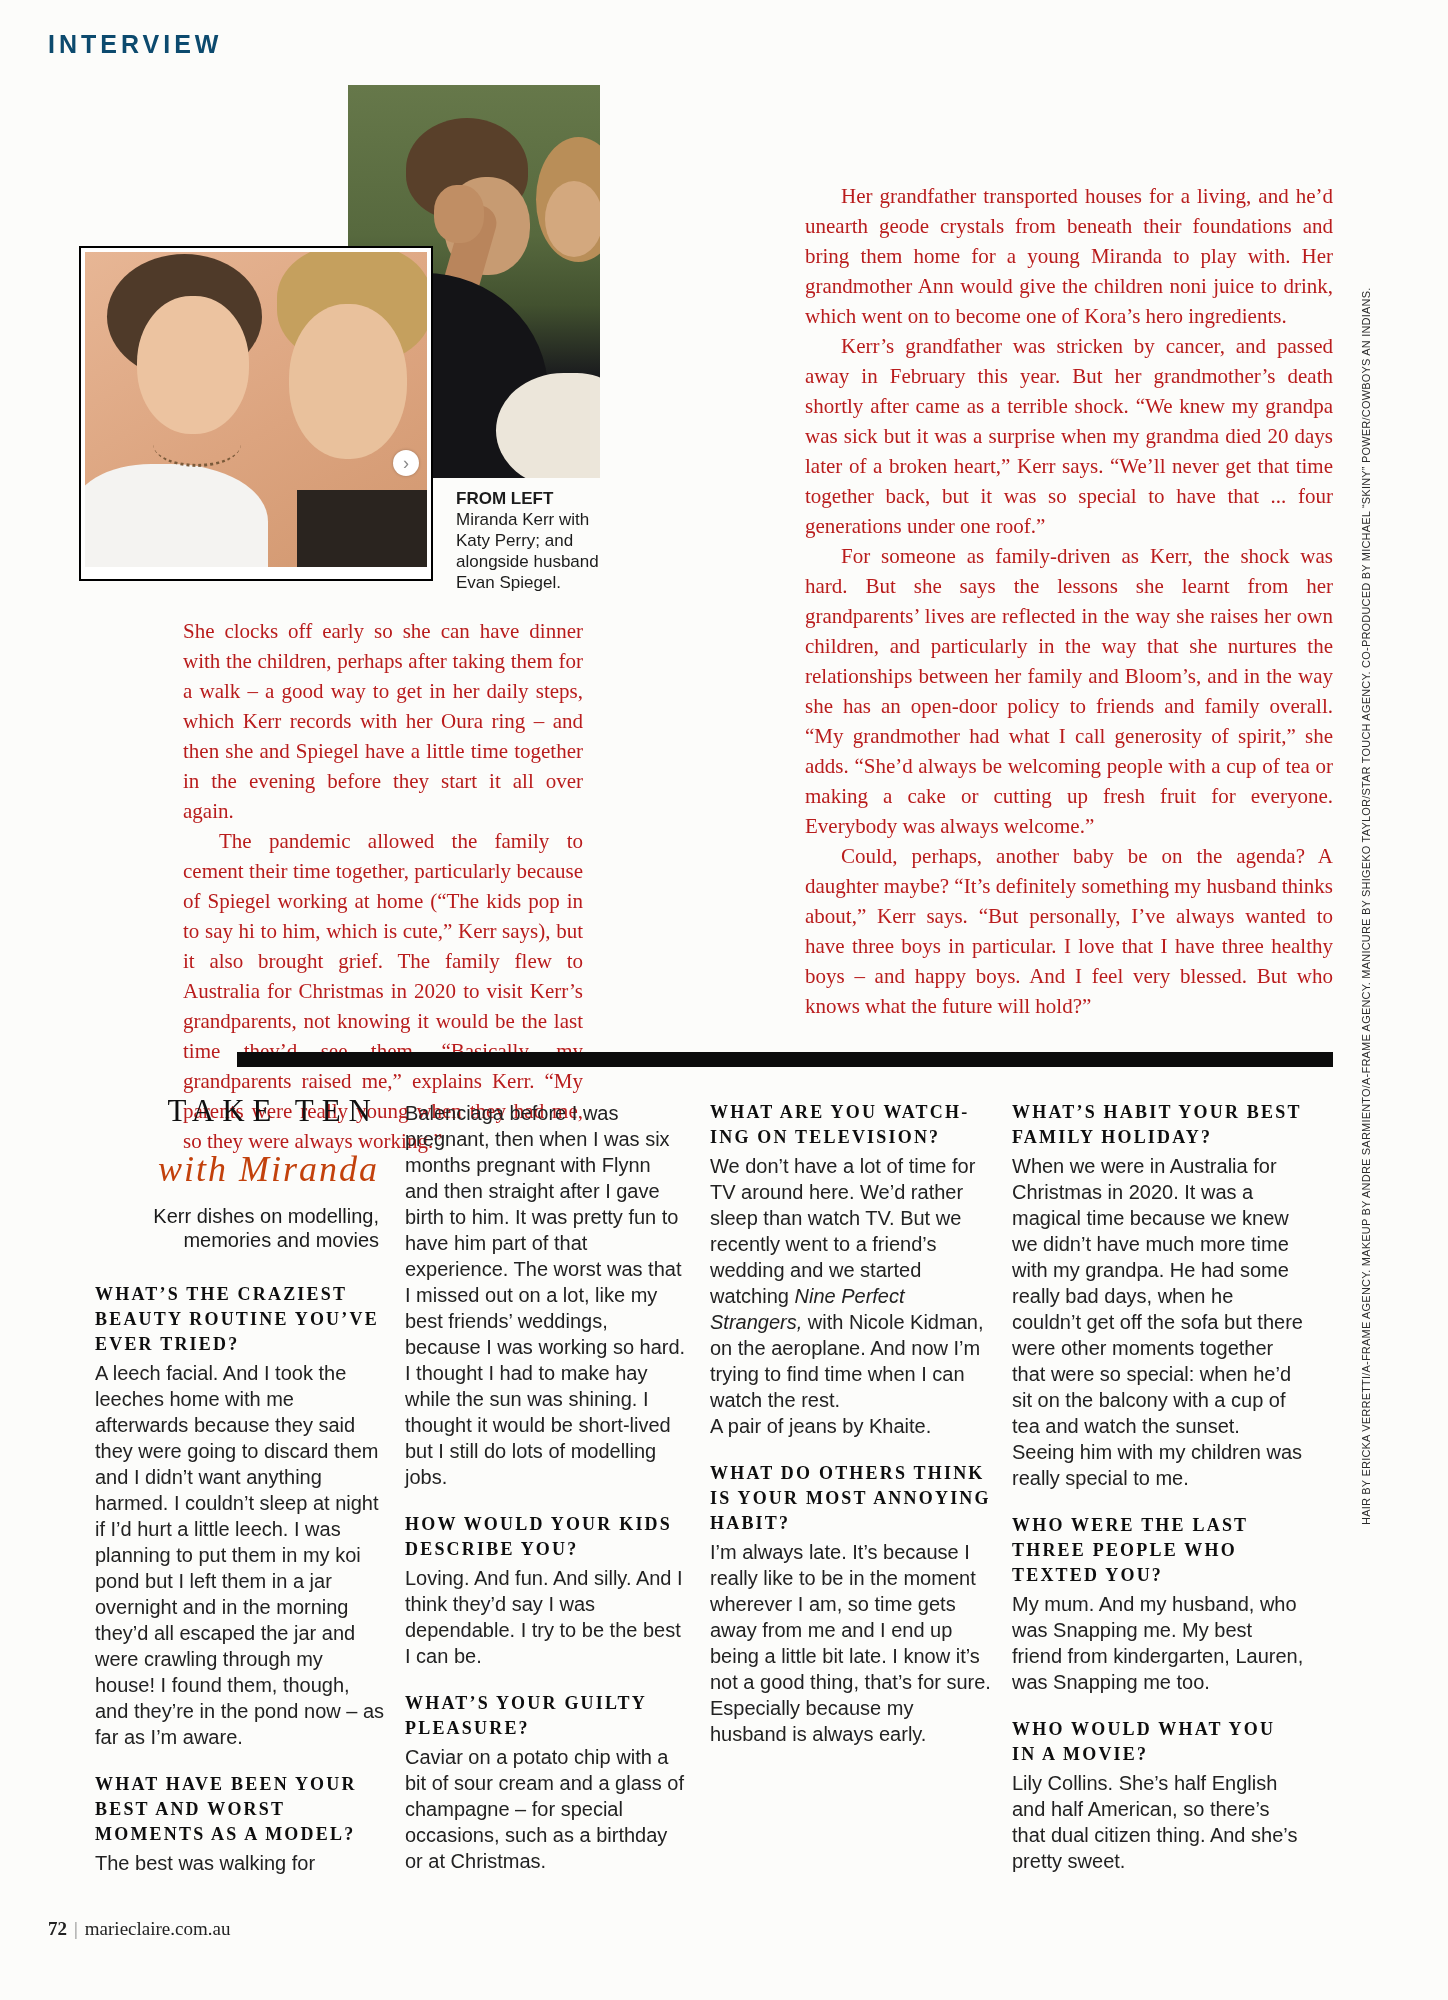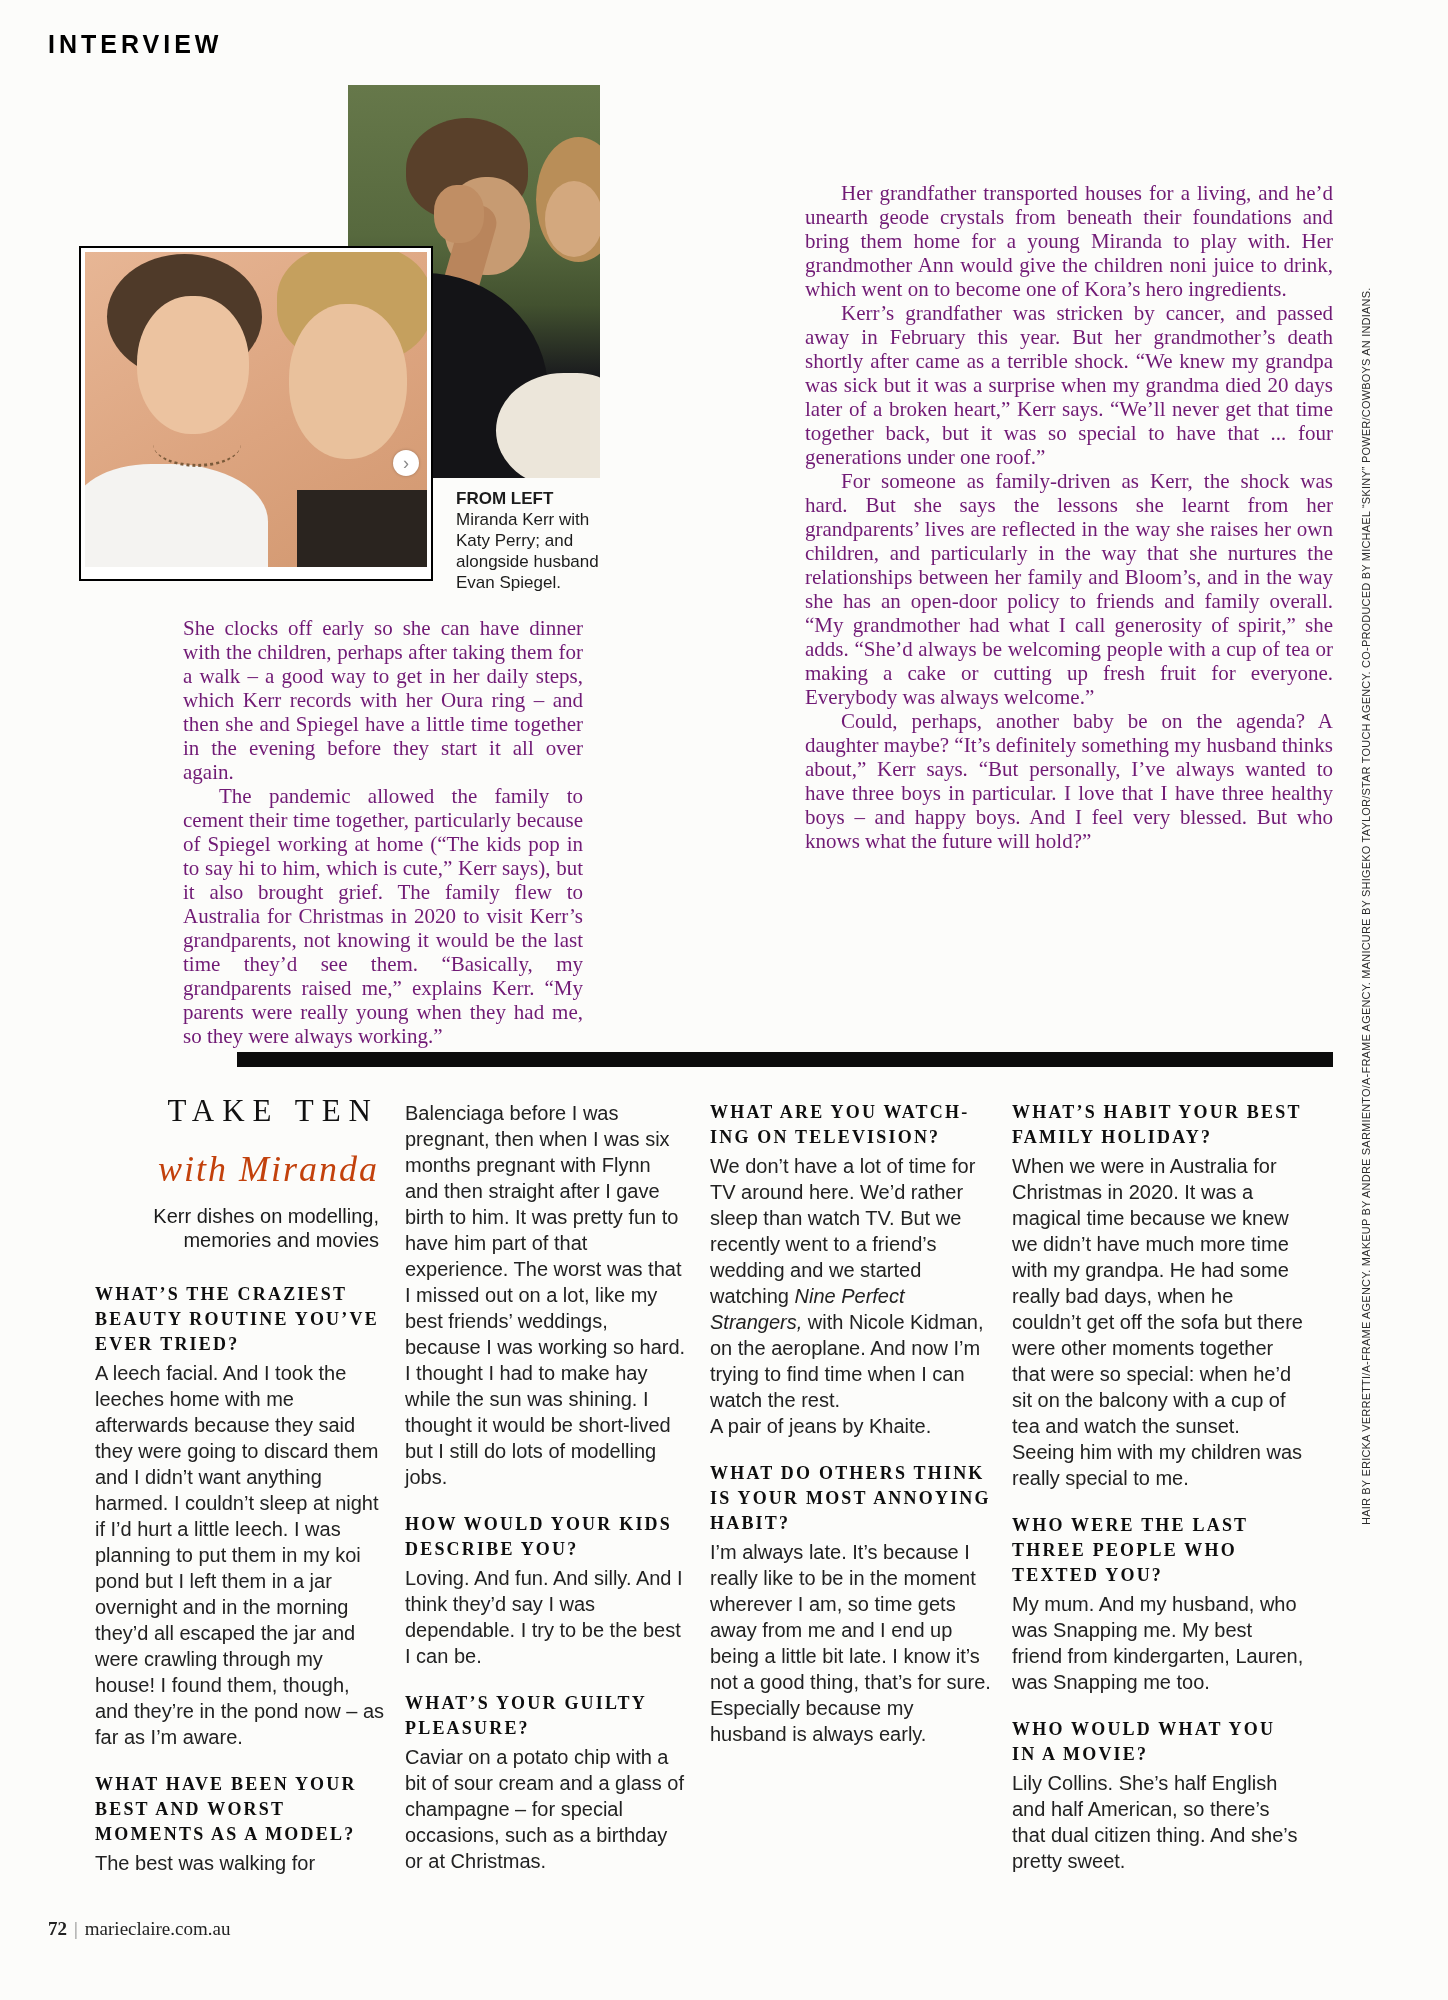--- a/index.html
+++ b/index.html
@@ -5,21 +5,21 @@
   html,body{margin:0;padding:0;background:#e9e9e6;}
   .page{
     position:relative;width:1448px;height:2000px;margin:0 auto;
     background:#fcfcfa;color:#141414;overflow:hidden;
     font-family:"Liberation Serif",serif;
   }
   
   .kicker{
     position:absolute;left:48px;top:30px;
     font-family:"Liberation Sans",sans-serif;font-weight:800;
-    font-size:25px;letter-spacing:4px;color:#000000;
+    font-size:25px;letter-spacing:4px;color:#0c4a6e;
   }
   
   .photo-right{
     position:absolute;left:348px;top:85px;width:252px;height:393px;overflow:hidden;
     background:linear-gradient(180deg,#66784a 0%,#57693e 38%,#42512f 56%,#1a1b1e 74%,#101013 100%);
   }
   .photo-right .blob{position:absolute;}
   .pr-hair{left:58px;top:33px;width:122px;height:102px;background:#59402a;border-radius:55% 55% 48% 48%;}
   .pr-face{left:96px;top:92px;width:86px;height:98px;background:#c79b72;border-radius:48%;}
   .pr-arm{left:96px;top:118px;width:36px;height:155px;background:#b9855c;border-radius:20px;transform:rotate(16deg);}
@@ -49,21 +49,21 @@
     display:flex;align-items:center;justify-content:center;
     font-family:"Liberation Sans",sans-serif;font-size:18px;color:#8a8a8a;line-height:1;
   }
   
   .caption{
     position:absolute;left:455px;top:487px;width:158px;margin:1px;
     font-family:"Liberation Sans",sans-serif;font-size:17px;line-height:21px;color:#1c1c1c;
   }
   .caption b{font-weight:700;}
   
-  .col{position:absolute;font-size:21px;line-height:24px;text-align:justify;color:#701a75;}
+  .col{position:absolute;font-size:21px;line-height:30px;text-align:justify;color:#b91c1c;}
   .col p{margin:0;}
   .col p.indent{text-indent:36px;}
   .col-left{left:183px;top:616px;width:400px;}
   .col-right{left:805px;top:181px;width:528px;}
   
   .rule{position:absolute;left:237px;top:1052px;width:1096px;height:15px;background:#0c0c0c;}
   
   .tt-col{position:absolute;font-family:"Liberation Sans",sans-serif;color:#1d1d1d;}
   .tt-col1{left:95px;top:1093px;width:290px;}
   .tt-col2{left:405px;top:1100px;width:283px;}

